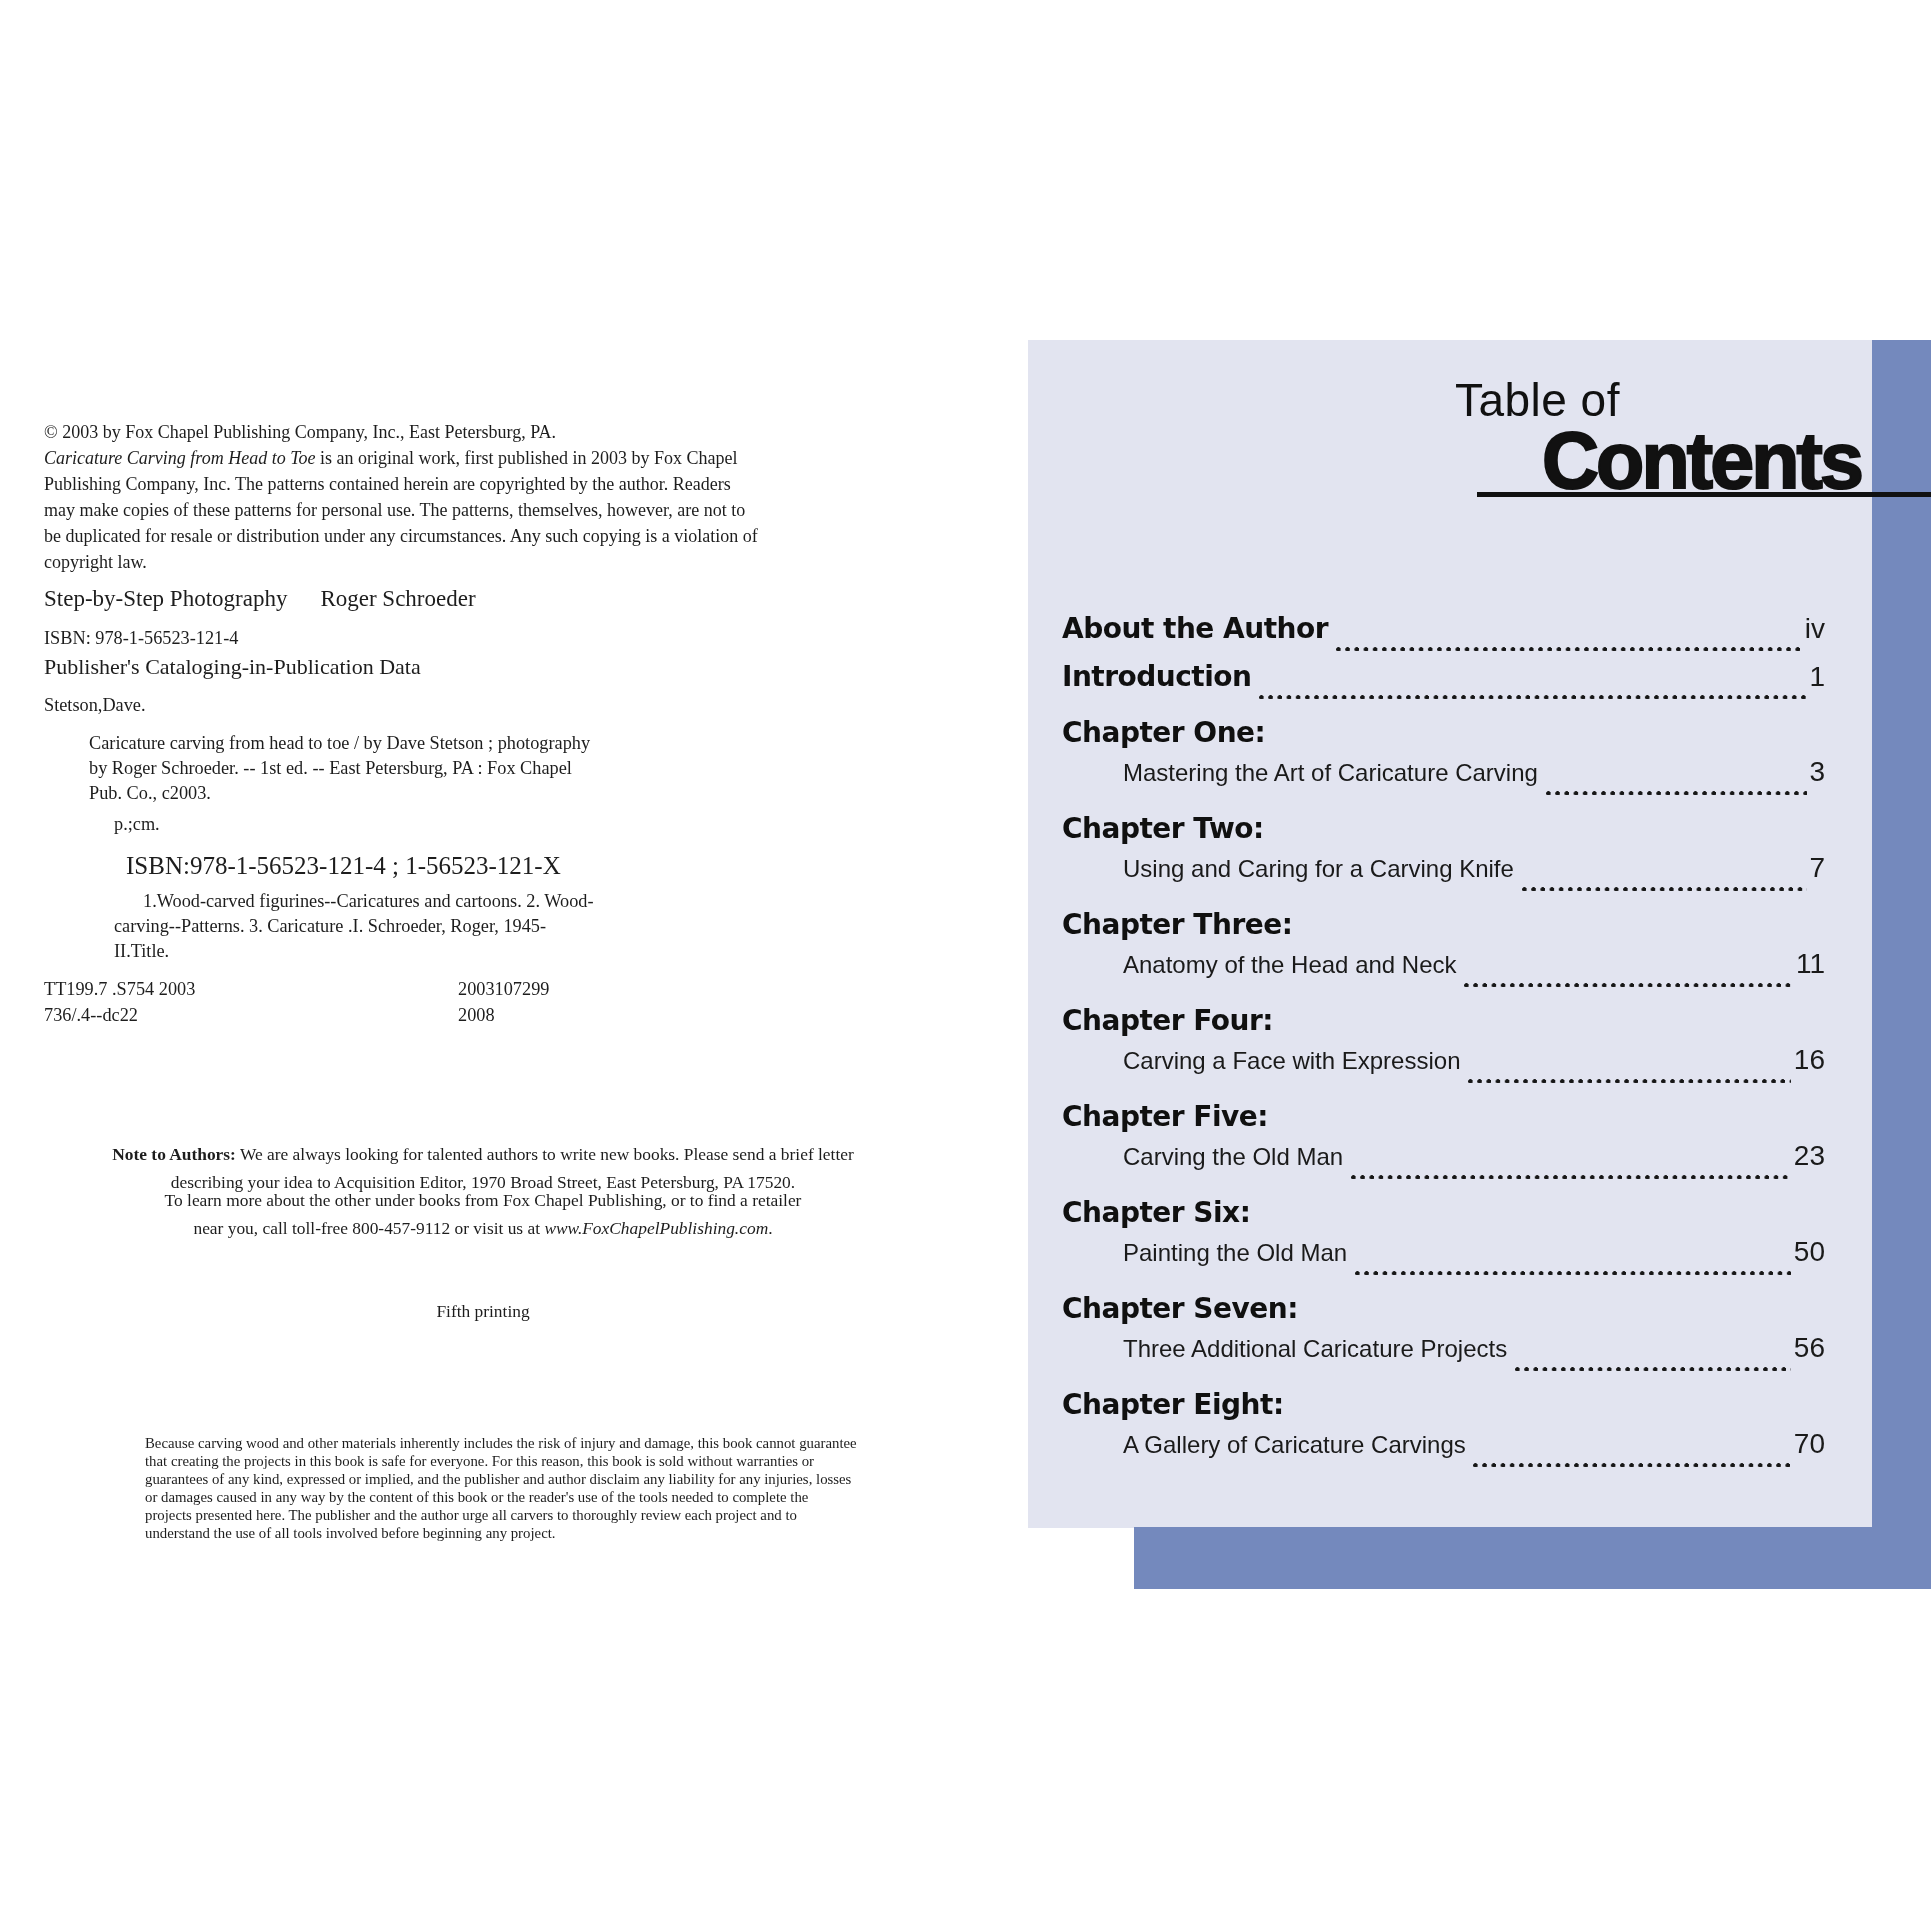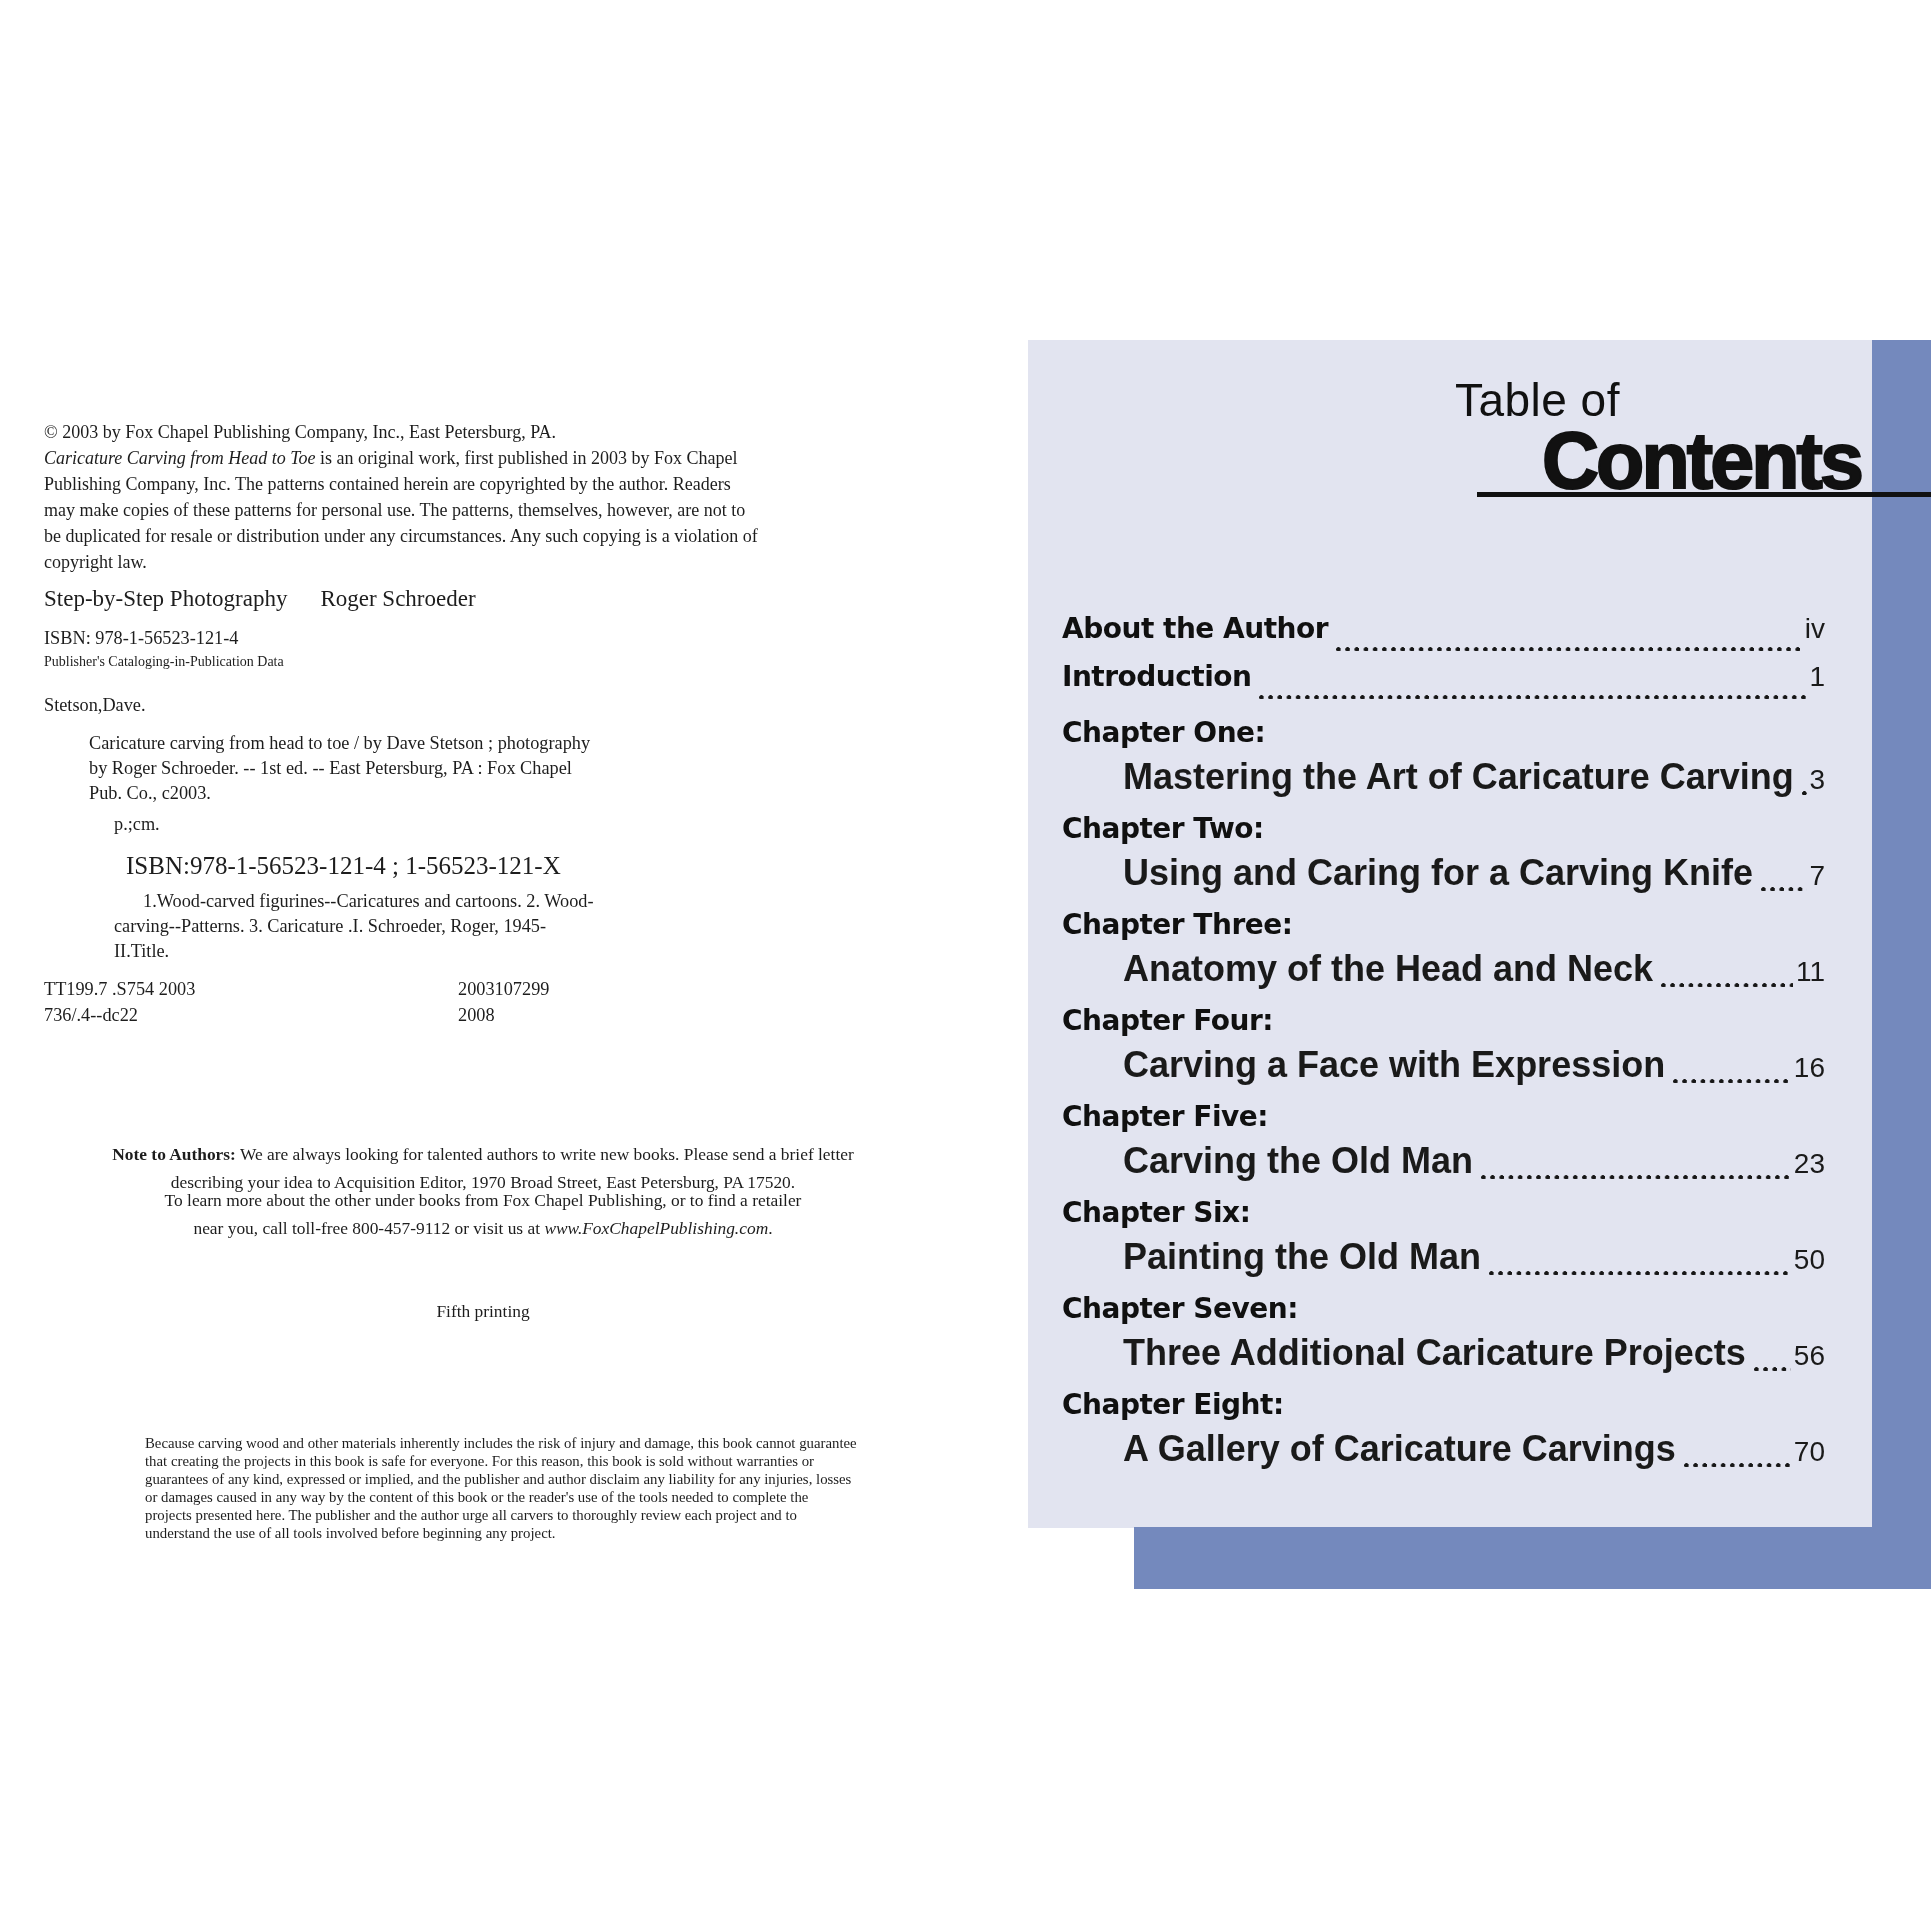--- a/index.html
+++ b/index.html
@@ -3,21 +3,21 @@
 <meta charset="utf-8">
 <style>
   html,body{margin:0;padding:0;background:#ffffff;}
   #stage{position:relative;width:1931px;height:1931px;background:#ffffff;overflow:hidden;
          font-family:"Liberation Serif", serif;color:#1d1d1d;padding-left:36px;}
   .abs{position:absolute;}
   .copyright{left:44px;top:419px;width:722px;font-size:18px;line-height:26px;}
   .photo-credit{left:44px;top:558px;font-size:23px;margin-top:28px;}
   .photo-credit .gap{display:inline-block;width:33px;}
   .isbn-line{left:44px;top:628px;font-size:18.3px;}
-  .cip-line{left:44px;top:654px;font-size:14px;}
+  .cip-line{left:44px;top:654px;font-size:22px;}
   .author-line{left:44px;top:695px;font-size:18.3px;}
   .citation{left:89px;top:731px;font-size:18.3px;line-height:25px;}
   .pcm-line{left:114px;top:814px;font-size:18.3px;}
   .isbn2-line{left:126px;top:852px;font-size:25px;}
   .subjects{left:114px;top:889px;font-size:18.3px;line-height:25px;}
   .subjects .first{text-indent:29px;}
   .catalog{left:44px;top:976px;font-size:18.3px;line-height:26px;}
   .catalog-right{left:458px;top:976px;font-size:18.3px;line-height:26px;}
   .note-block{left:0;top:1092px;width:966px;text-align:center;font-size:17.4px;line-height:28px;margin-top:48px;}
   .learn-block{left:0;top:1186px;width:966px;text-align:center;font-size:17.4px;line-height:28px;}
@@ -36,21 +36,21 @@
   .title-heavy{right:106px;top:415px;font-family:"Liberation Sans", sans-serif;
                font-size:79px;font-weight:bold;color:#111;letter-spacing:-2.9px;
                -webkit-text-stroke:2.1px #111;}
   .title-rule{left:1477px;top:492px;width:454px;height:4.8px;background:#111;}
 
   .toc-list{left:1062px;top:612px;width:763px;}
   .toc-row{display:flex;align-items:baseline;height:48px;}
   .toc-chapter-row{height:48px;display:flex;align-items:center;}
   .toc-bold{font-family:"DejaVu Sans", sans-serif;font-weight:bold;font-size:28px;
             color:#101010;letter-spacing:-0.5px;}
-  .toc-light{font-family:"Liberation Sans", sans-serif;font-weight:700;font-size:36px;color:#1a1a1a;}
+  .toc-light{font-family:"Liberation Sans", sans-serif;font-weight:400;font-size:24px;color:#1a1a1a;}
   .toc-sub{padding-left:61px;}
   .leader{flex:1;height:4.8px;align-self:flex-end;margin:0 2.9px 8.7px 7.7px;
           background-image:radial-gradient(circle at 2.4px 2.4px, #161616 2px, transparent 2.5px);
           background-size:9.2px 4.8px;background-repeat:repeat-x;}
   .toc-page{font-family:"Liberation Sans", sans-serif;font-weight:400;font-size:28px;color:#1a1a1a;}
 </style>
 </head>
 <body>
 
 <div id="stage">

